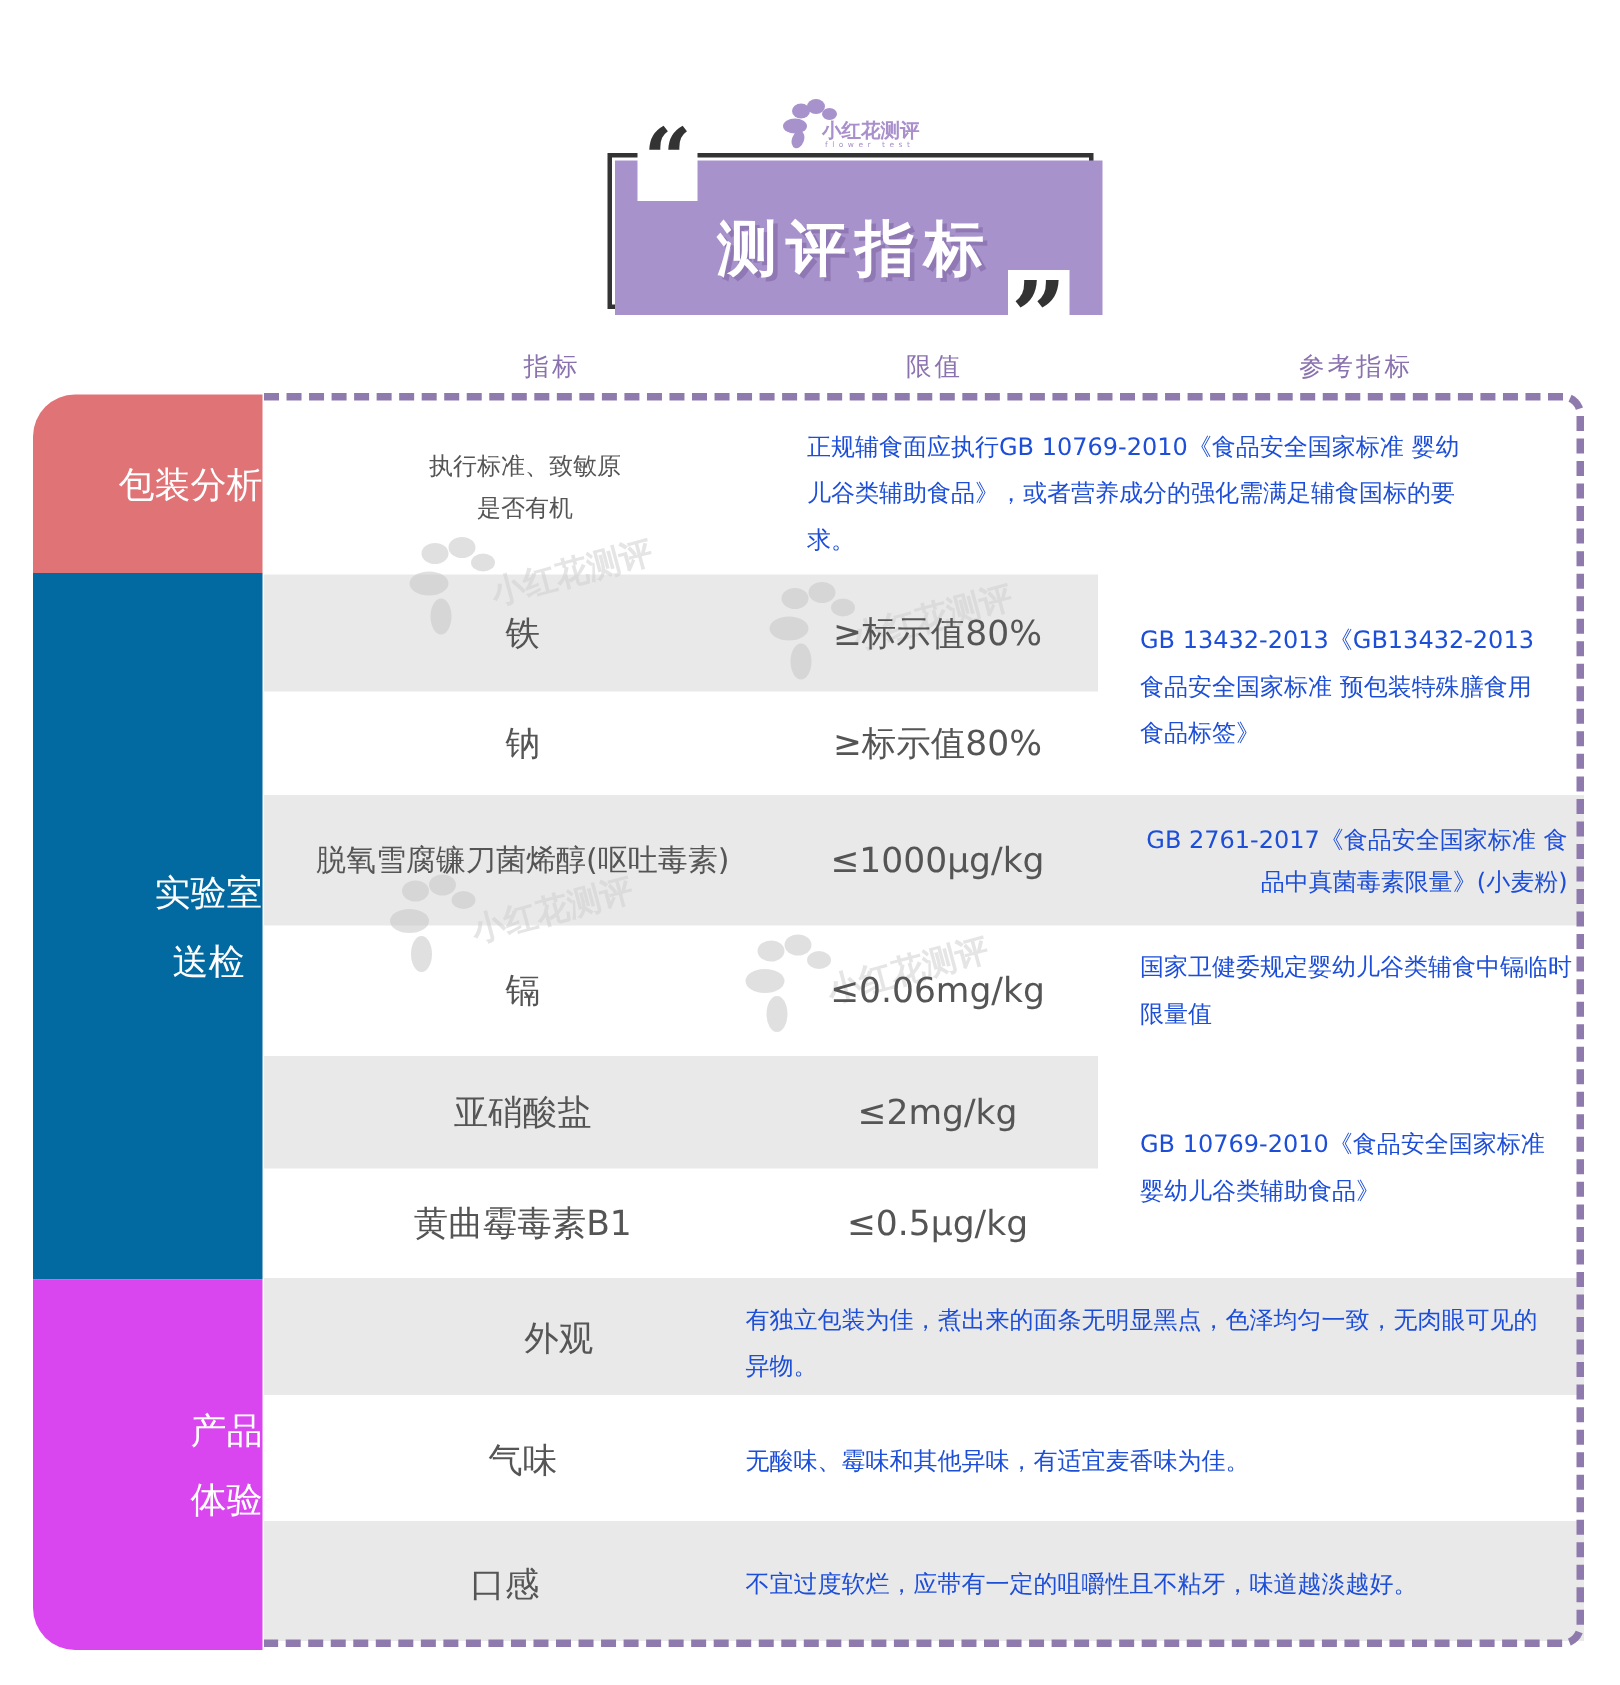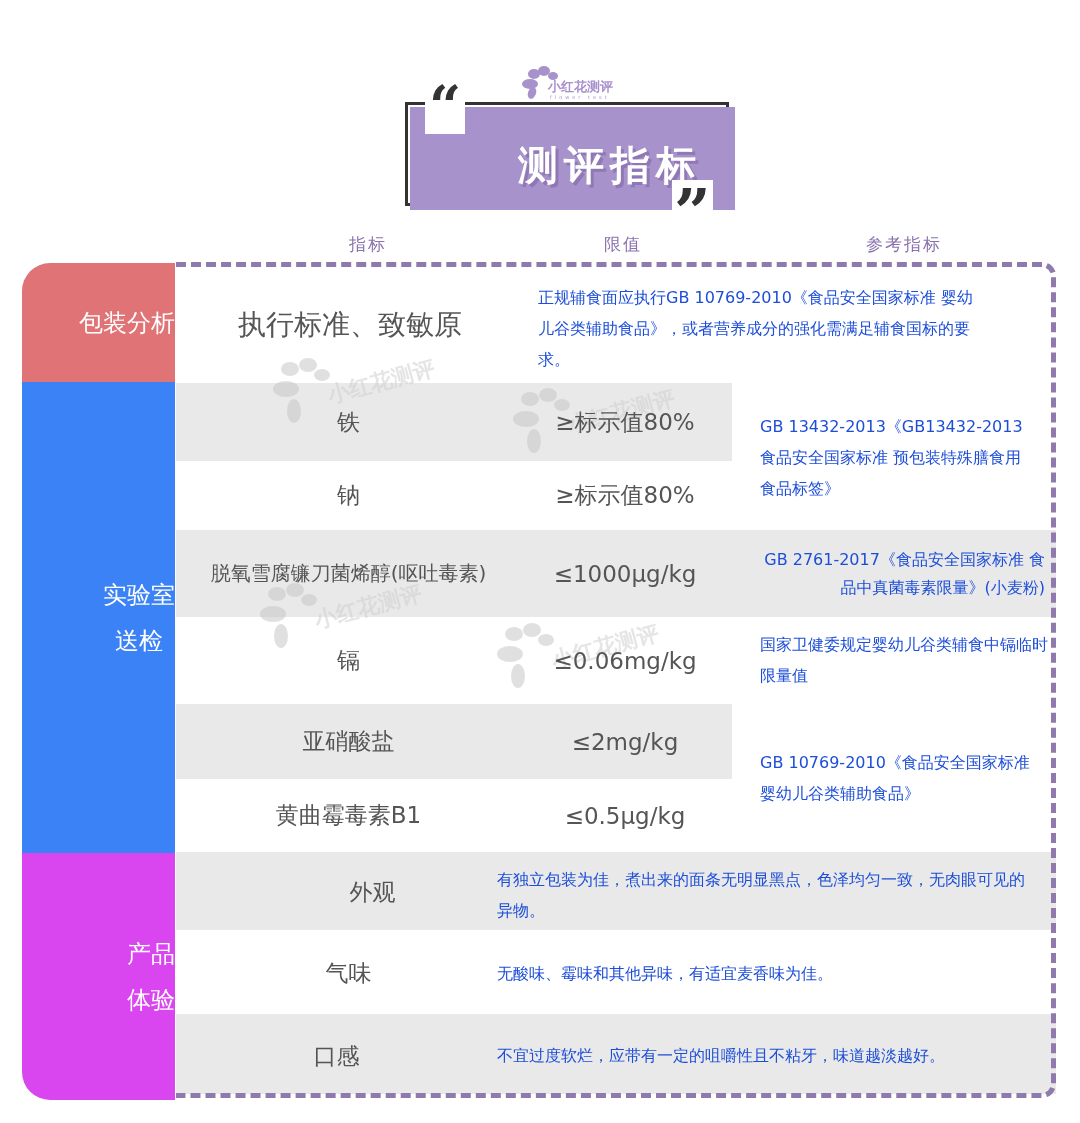--- a/index.html
+++ b/index.html
@@ -8,35 +8,35 @@
   .abs { position:absolute; }
 
   
   .logo { left:520px; top:64px; width:110px; height:36px; }
   .logo-text { left:548px; top:78px; font-size:13px; font-weight:bold; color:#a98fcc; letter-spacing:0px; white-space:nowrap; }
   .logo-sub { left:550px; top:94px; font-size:5px; color:#a98fcc; letter-spacing:3px; white-space:nowrap; }
   .title-frame { left:405px; top:102px; width:324px; height:104px; border:3px solid #333333; box-sizing:border-box; }
   .title-box { left:410px; top:107px; width:325px; height:103px; background:#a892cc; }
   .title-text { left:410px; top:107px; width:320px; height:116px; display:flex; align-items:center; justify-content:center;
                 font-size:40px; color:#ffffff; letter-spacing:6px; font-weight:bold;
-                text-shadow:3px 3px 0 #8f78b4;padding-left:40px; }
+                text-shadow:3px 3px 0 #8f78b4; }
   .quote-open { left:425px; top:78px; font-size:56px; color:#333; font-family:"DejaVu Serif", serif; font-weight:bold; line-height:1; background:#fff; padding:0 4px; }
   .quote-close { left:672px; top:180px; font-size:64px; color:#333; font-family:"DejaVu Serif", serif; font-weight:bold; line-height:1; background:#fff; padding:0 2px; height:42px; overflow:hidden; }
 
   
   .col-h { top:233px; font-size:17px; color:#8a72ae; letter-spacing:2px; }
 
   
   .dash-frame { left:176px; top:262px; width:880px; height:836px; border:5px dashed #8e7aac; border-left:none; box-sizing:border-box; border-radius:0 14px 14px 0; }
 
   
   .cat { left:22px; width:153px; display:flex; align-items:center; justify-content:flex-end; text-align:center;
          color:#ffffff; font-size:24px; line-height:46px; }
   .cat-pack { top:263px; height:119px; background:#e07376; border-radius:28px 0 0 0; }
-  .cat-lab { top:382px; height:471px; background:#3b82f6; }
+  .cat-lab { top:382px; height:471px; background:#0369a1; }
   .cat-exp { top:853px; height:247px; background:#d946ef; border-radius:0 0 0 28px; }
 
   .band { background:#e9e9ea; }
   .cell { display:flex; align-items:center; justify-content:center; text-align:center; font-size:23px; color:#555; }
   .cellL { display:flex; align-items:center; text-align:left; font-size:16px; line-height:31px; color:#1d4ed8; }
   .mono { font-family:"DejaVu Sans Mono", "Liberation Mono", monospace; }
 
   .wm { opacity:0.55; }
 </style>
 </head>
@@ -122,23 +122,24 @@
     <div>送检</div>
   </div>
 </div>
 <div class="abs cat cat-exp">
   <div>
     <div>产品</div>
     <div>体验</div>
   </div>
 </div>
 
-<div class="abs cell" style="left:200px; top:290px; width:300px; height:70px; line-height:28px; font-size:28px;">
+<div class="abs cell" style="left:200px; top:290px; width:300px; height:70px; line-height:28px; font-size:16px;">
   <div>
     <div>执行标准、致敏原</div>
+    <div>是否有机</div>
   </div>
 </div>
 <div class="abs cellL mono" style="left:538px; top:282px; width:440px; height:92px; font-family:'DejaVu Sans', sans-serif;">正规辅食面应执行GB 10769-2010《食品安全国家标准 婴幼儿谷类辅助食品》，或者营养成分的强化需满足辅食国标的要求。</div>
 
 <div class="abs cell" style="left:176px; top:383px; width:345px; height:78px;">铁</div>
 <div class="abs cell" style="left:520px; top:383px; width:210px; height:78px;">≥标示值80%</div>
 
 <div class="abs cell" style="left:176px; top:461px; width:345px; height:69px;">钠</div>
 <div class="abs cell" style="left:520px; top:461px; width:210px; height:69px;">≥标示值80%</div>
 

